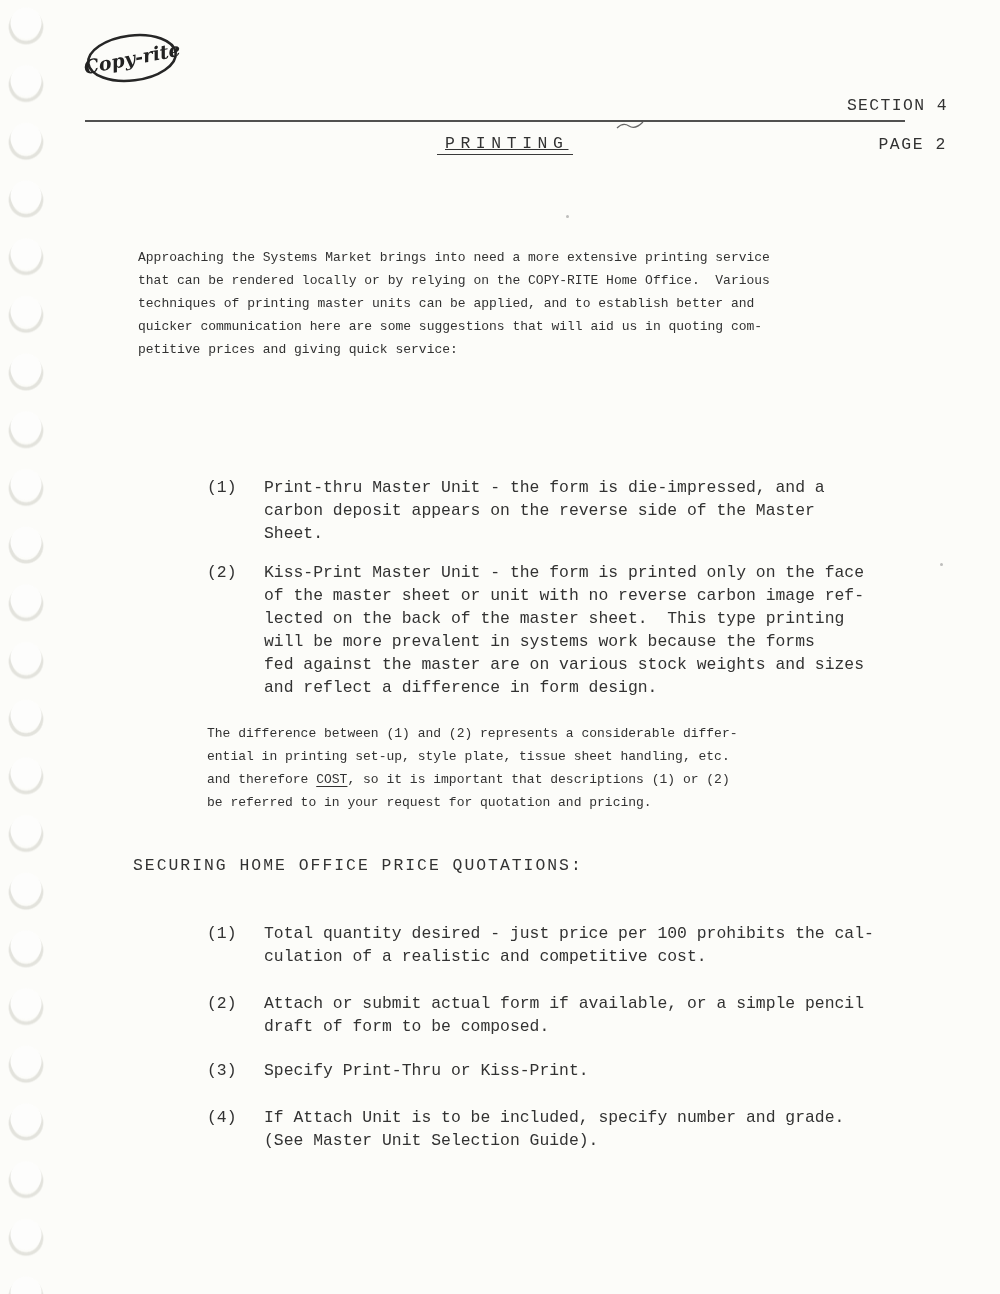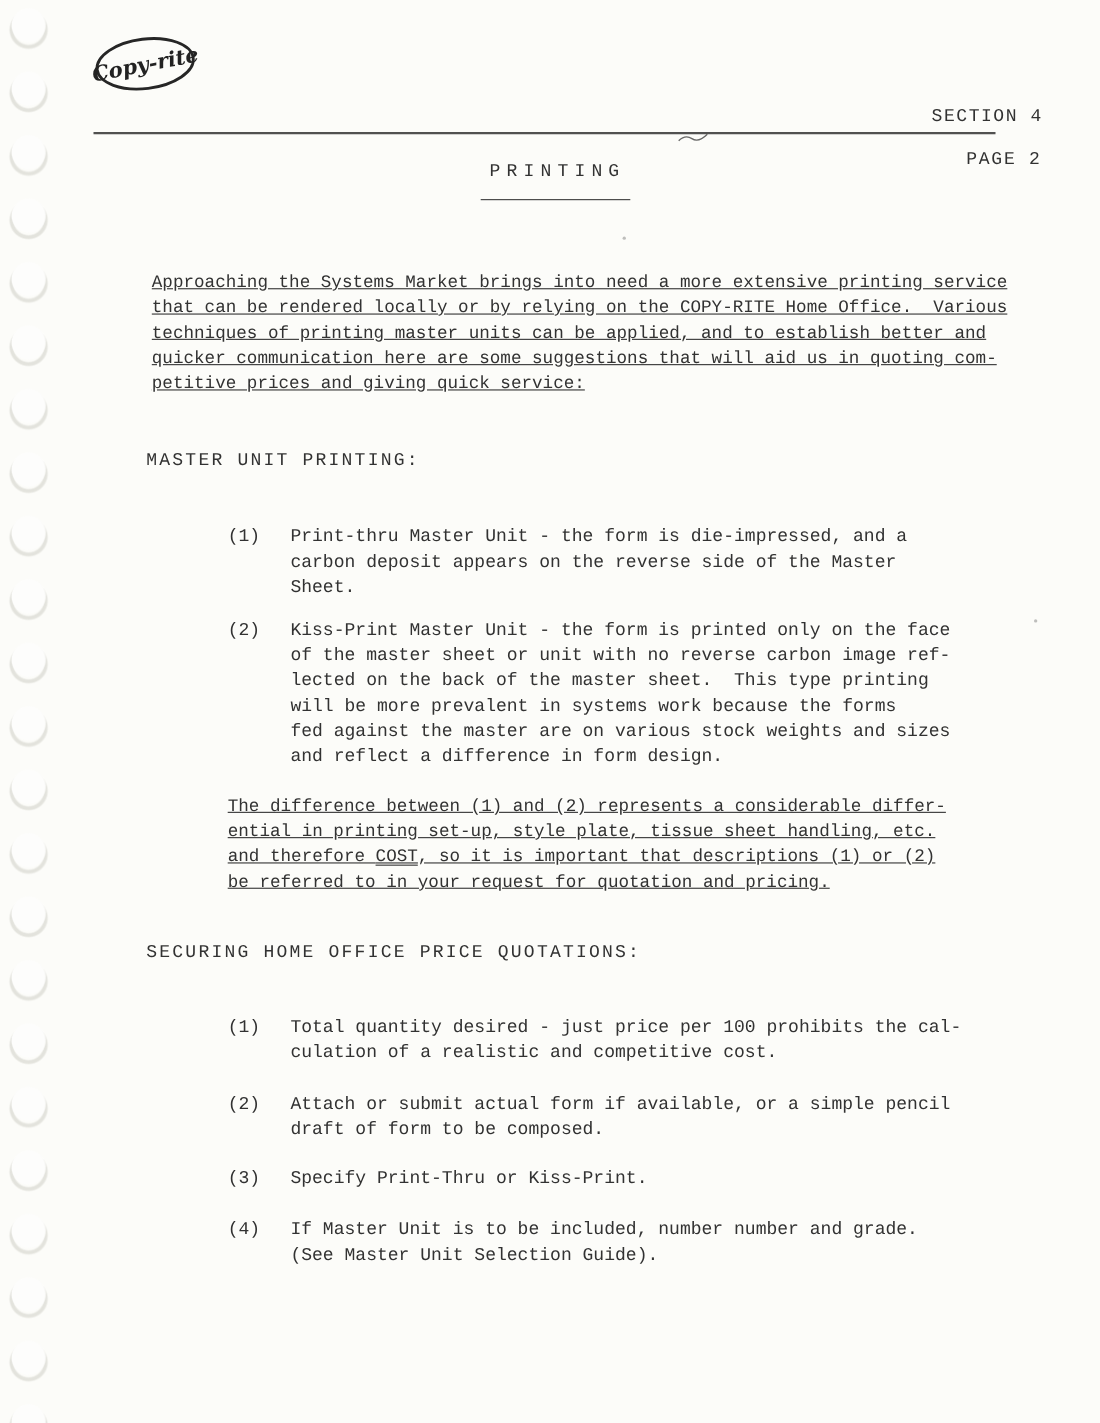--- a/index.html
+++ b/index.html
@@ -25,34 +25,34 @@
   .section-ref {
     position:absolute; top:96px; right:52px;
     font-size:16.4px; letter-spacing:1.4px; line-height:20px;
   }
   .rule {
     position:absolute; left:85px; top:120px; width:820px; height:0;
     border-top:2px solid rgba(50,50,50,.85);
   }
   .squiggle { position:absolute; left:614px; top:118px; width:32px; height:14px; }
   .title {
-    position:absolute; left:437px; top:146px;
+    position:absolute; left:437px; top:134px;
     font-size:16.4px; letter-spacing:5.6px;
-    padding:0 4px 16px 8px;
+    padding:0 4px 1px 8px;
     border-bottom:1.6px solid #3a3a3a;
+    text-decoration:underline;
   }
   .pagenum {
     position:absolute; top:135px; right:53px;
     font-size:16.4px; letter-spacing:1.6px;
   }
   .body-text {
     position:absolute;
-    font-size:16px; line-height:23px;
+    font-size:13px; line-height:23px;
     white-space:pre-wrap;
-    text-decoration:underline;
   }
   .intro { left:138px; top:246px; width:820px; margin:0; }
   .hang { position:absolute; display:flex; font-size:16.4px; line-height:23px; }
   .hang .label { letter-spacing:2px; white-space:pre; flex:0 0 auto; }
   .hang .htext { white-space:pre-wrap; }
   .master { left:133px; top:407px; }
   .master .label { width:252px; }
   .securing { left:133px; top:854px;gap:12px; }
   .securing .label { width:460px; }
   .item { position:absolute; left:207px; display:flex; font-size:16.4px; line-height:23px; }
@@ -88,21 +88,20 @@
 
   <div class="pagenum">PAGE 2</div>
 
   <p class="body-text intro">Approaching the Systems Market brings into need a more extensive printing service
 that can be rendered locally or by relying on the COPY-RITE Home Office.  Various
 techniques of printing master units can be applied, and to establish better and
 quicker communication here are some suggestions that will aid us in quoting com-
 petitive prices and giving quick service:</p>
 
   <div class="hang master">
-    <div class="label">MASTER UNIT PRINTING:</div>
   </div>
 
   <div class="item" style="top:476px">
     <div class="num">(1)</div>
     <div class="txt">Print-thru Master Unit - the form is die-impressed, and a
 carbon deposit appears on the reverse side of the Master
 Sheet.</div>
   </div>
 
   <div class="item" style="top:561px">
@@ -136,20 +135,20 @@
 draft of form to be composed.</div>
   </div>
 
   <div class="item" style="top:1059px">
     <div class="num">(3)</div>
     <div class="txt">Specify Print-Thru or Kiss-Print.</div>
   </div>
 
   <div class="item" style="top:1106px">
     <div class="num">(4)</div>
-    <div class="txt">If Master Unit is to be included, number number and grade.
+    <div class="txt">If Attach Unit is to be included, specify number and grade.
 (See Master Unit Selection Guide).</div>
   </div>
 
   <div class="speck" style="left:566px; top:215px;"></div>
   <div class="speck" style="left:940px; top:563px;"></div>
 
 </div>
 
 </body></html>

